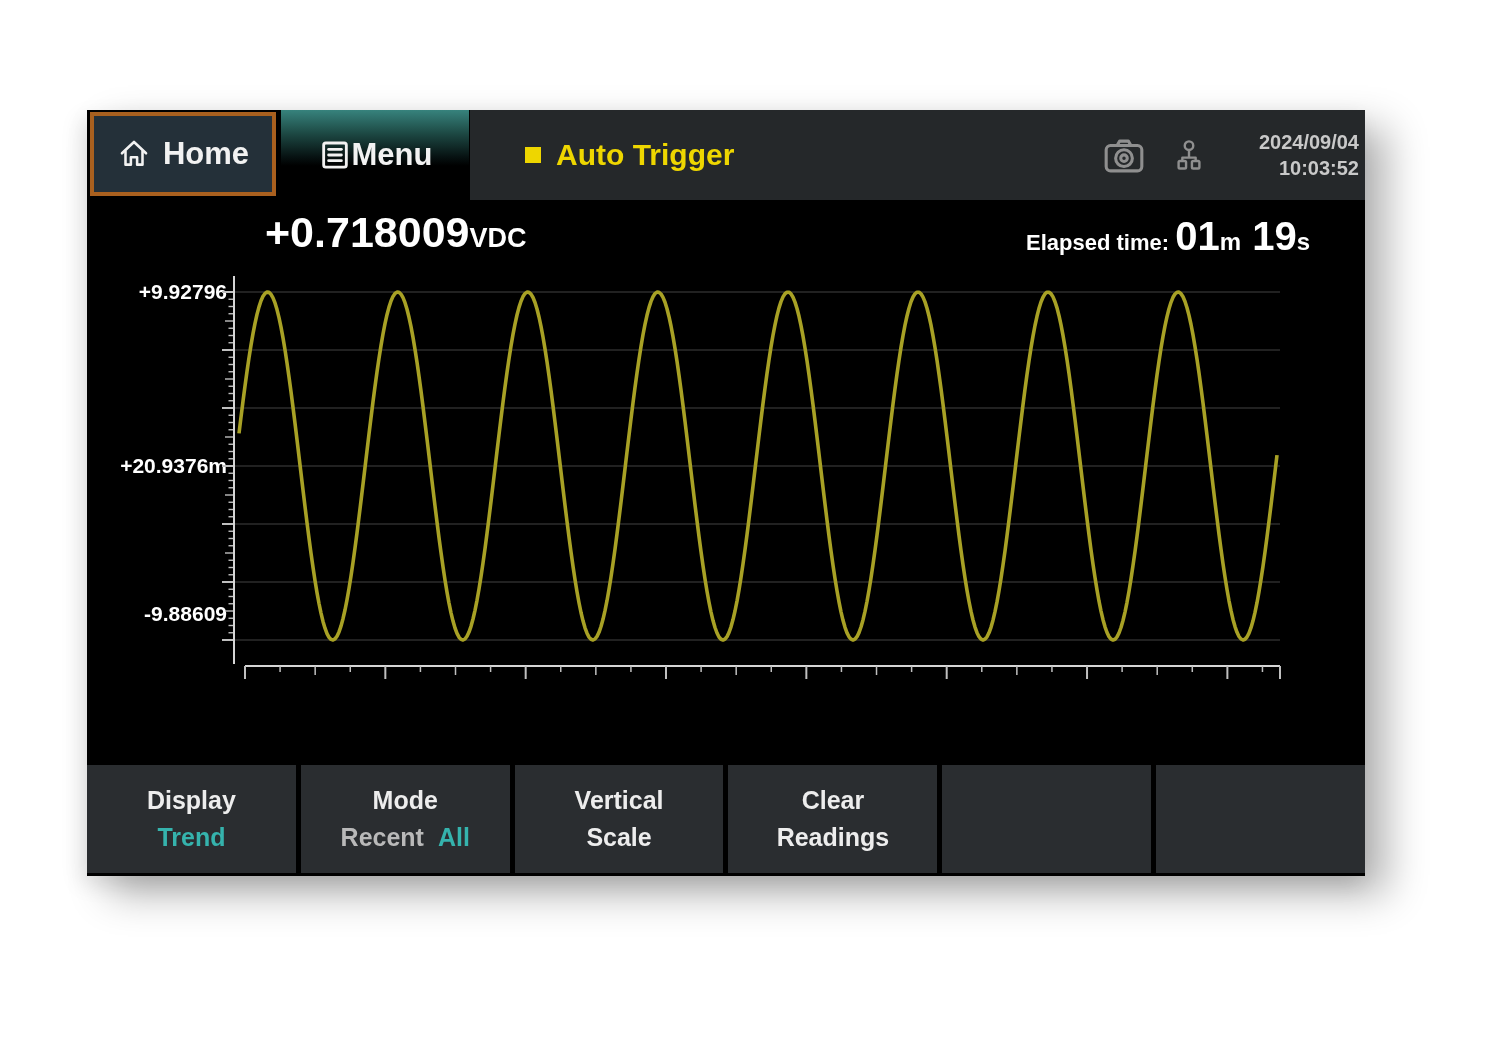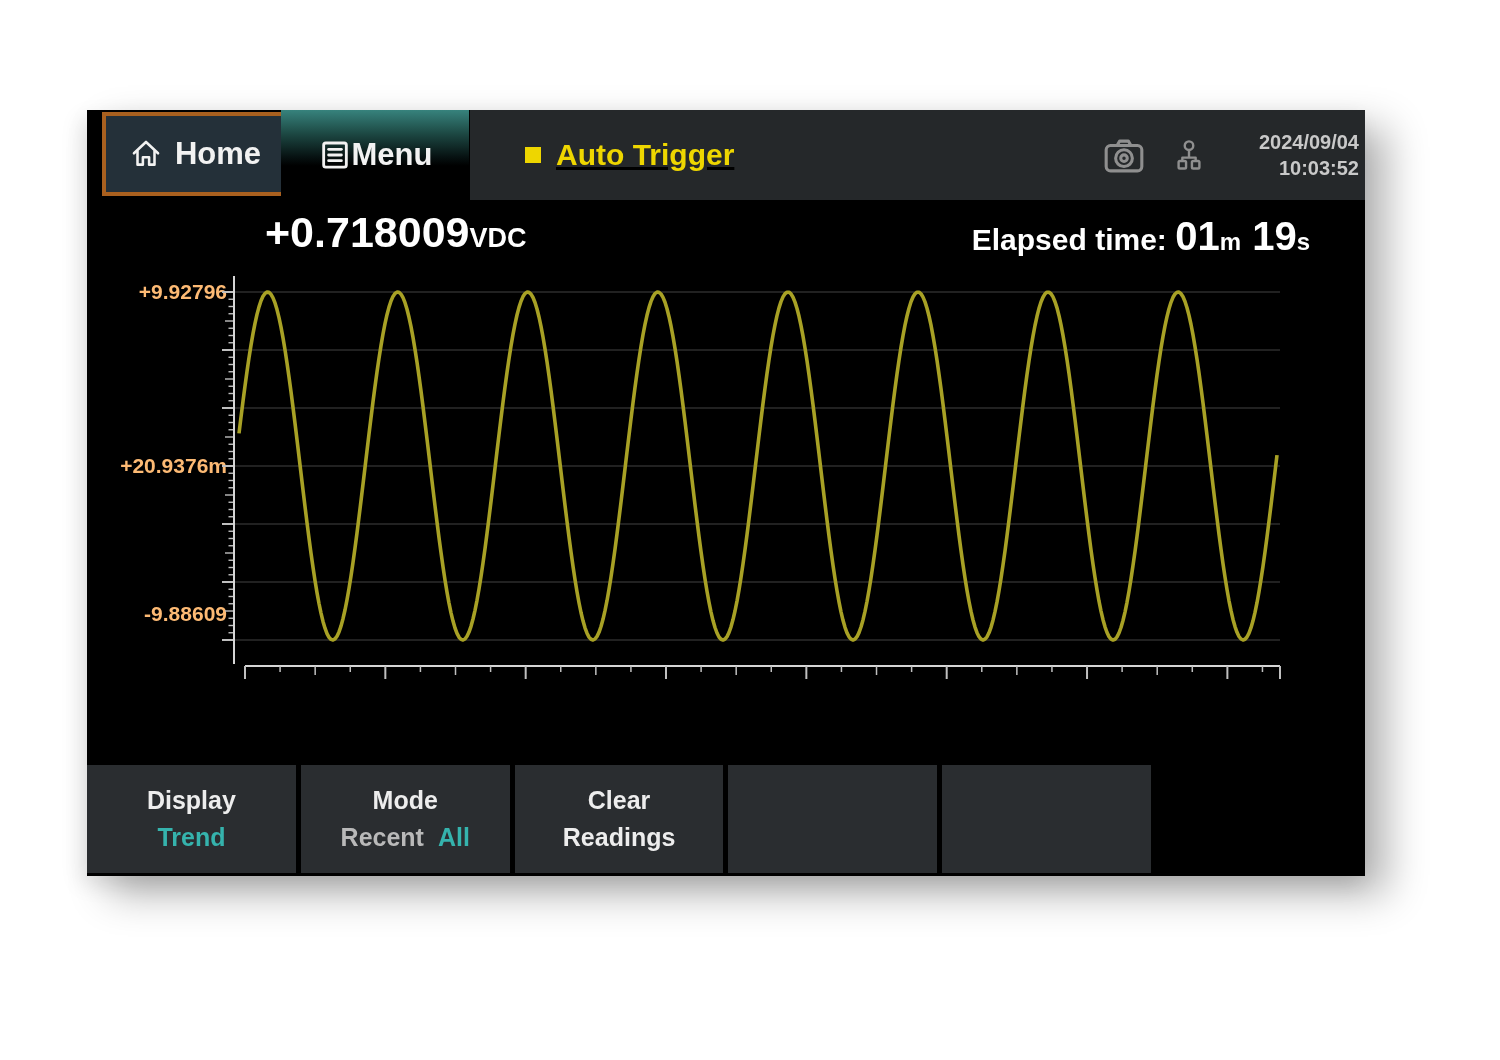--- a/index.html
+++ b/index.html
@@ -7,45 +7,45 @@
        font-family:"Liberation Sans","DejaVu Sans",sans-serif;font-weight:bold;}
 
   .screen{position:absolute;left:87px;top:110px;width:1278px;height:766px;background:#000;
           box-shadow:22px 18px 38px rgba(0,0,0,.30), -6px 8px 20px rgba(0,0,0,.10);}
 
   
   .topbar{position:absolute;left:0;top:0;width:1278px;height:90px;background:#000;}
   .topbar-gray{position:absolute;left:383px;top:0;right:0;height:90px;background:#25282a;}
   .home-btn{position:absolute;left:3px;top:2px;width:186px;height:84px;background:#243039;
             border:4px solid #a9601f;box-sizing:border-box;display:flex;align-items:center;
-            justify-content:center;gap:12px;color:#f2f2f2;font-size:31px;cursor:pointer;margin-left:12px;}
+            justify-content:center;gap:12px;color:#f2f2f2;font-size:31px;cursor:pointer;}
   .menu-btn{position:absolute;left:194px;top:0;width:188px;height:90px;
             background:linear-gradient(180deg,#37837d 0%,#1d4944 26%,#071212 52%,#000 62%);
             display:flex;align-items:center;justify-content:center;color:#f2f2f2;
             font-size:31px;cursor:pointer;}
   .home-btn svg,.menu-btn svg{display:block;}
-  .trigger{position:absolute;left:438px;top:0;height:90px;display:flex;align-items:center;gap:15px;text-decoration:underline;}
+  .trigger{position:absolute;left:438px;top:0;height:90px;display:flex;align-items:center;gap:15px;}
   .trigger-bullet{width:16px;height:16px;background:#eed600;}
   .trigger-label{color:#eed600;font-size:30px;}
   .cam-icon{position:absolute;left:1015px;top:26px;cursor:pointer;}
   .lan-icon{position:absolute;left:1086px;top:29px;cursor:pointer;}
   .datetime{position:absolute;right:6px;top:19px;width:160px;text-align:right;color:#c9c9c9;
             font-size:20px;line-height:26px;}
 
   
   .readout-value{position:absolute;left:178px;top:98px;color:#fff;font-size:43px;white-space:nowrap;}
   .readout-value .unit{font-size:27px;}
   .elapsed{position:absolute;right:55px;top:104px;color:#fff;white-space:nowrap;}
-  .elapsed .lbl{font-size:30px;text-align:center;}
+  .elapsed .lbl{font-size:22px;text-align:center;}
   .elapsed .num{font-size:40px;}
   .elapsed .u{font-size:24px;}
 
   
   .chart-svg{position:absolute;left:0;top:160px;}
-  .ylabel{position:absolute;left:0;width:140px;text-align:right;color:#fdba74;font-size:21px;
+  .ylabel{position:absolute;left:0;width:140px;text-align:right;color:#ffffff;font-size:21px;
           height:26px;line-height:26px;white-space:nowrap;}
   .ylabel.l0{top:169px;} .ylabel.l1{top:343px;} .ylabel.l2{top:491px;}
 
   
   .softkeys{position:absolute;left:0;top:655px;width:1278px;height:108px;display:grid;
             grid-template-columns:repeat(6,1fr);gap:5px;}
   .softkey{background:#2a2d30;display:flex;flex-direction:column;justify-content:center;
            align-items:center;text-align:center;color:#ededed;font-size:25px;line-height:37px;
            cursor:pointer;}
   .softkey.empty{cursor:default;}
@@ -214,19 +214,23 @@
   <div class="softkeys" id="softkeys">
       <div class="softkey">
         <div class="sk-line"><span class="sk-white">Display</span></div>
         <div class="sk-line"><span class="sk-accent">Trend</span></div>
       </div>
       <div class="softkey">
         <div class="sk-line"><span class="sk-white">Mode</span></div>
         <div class="sk-line"><span class="sk-dim">Recent</span><span class="sk-accent">All</span></div>
       </div>
       <div class="softkey">
+        <div class="sk-line"><span class="sk-white">Vertical</span></div>
+        <div class="sk-line"><span class="sk-white">Scale</span></div>
+      </div>
+      <div class="softkey">
         <div class="sk-line"><span class="sk-white">Clear</span></div>
         <div class="sk-line"><span class="sk-white">Readings</span></div>
       </div>
       <div class="softkey empty"></div>
       <div class="softkey empty"></div>
     </div>
 </div>
 
 </body></html>

